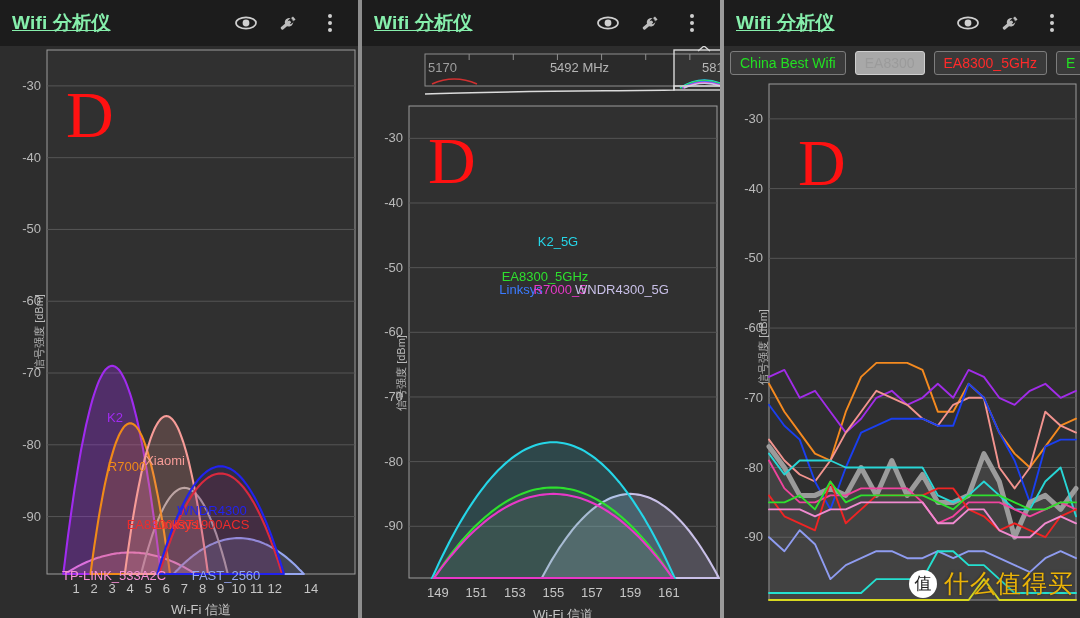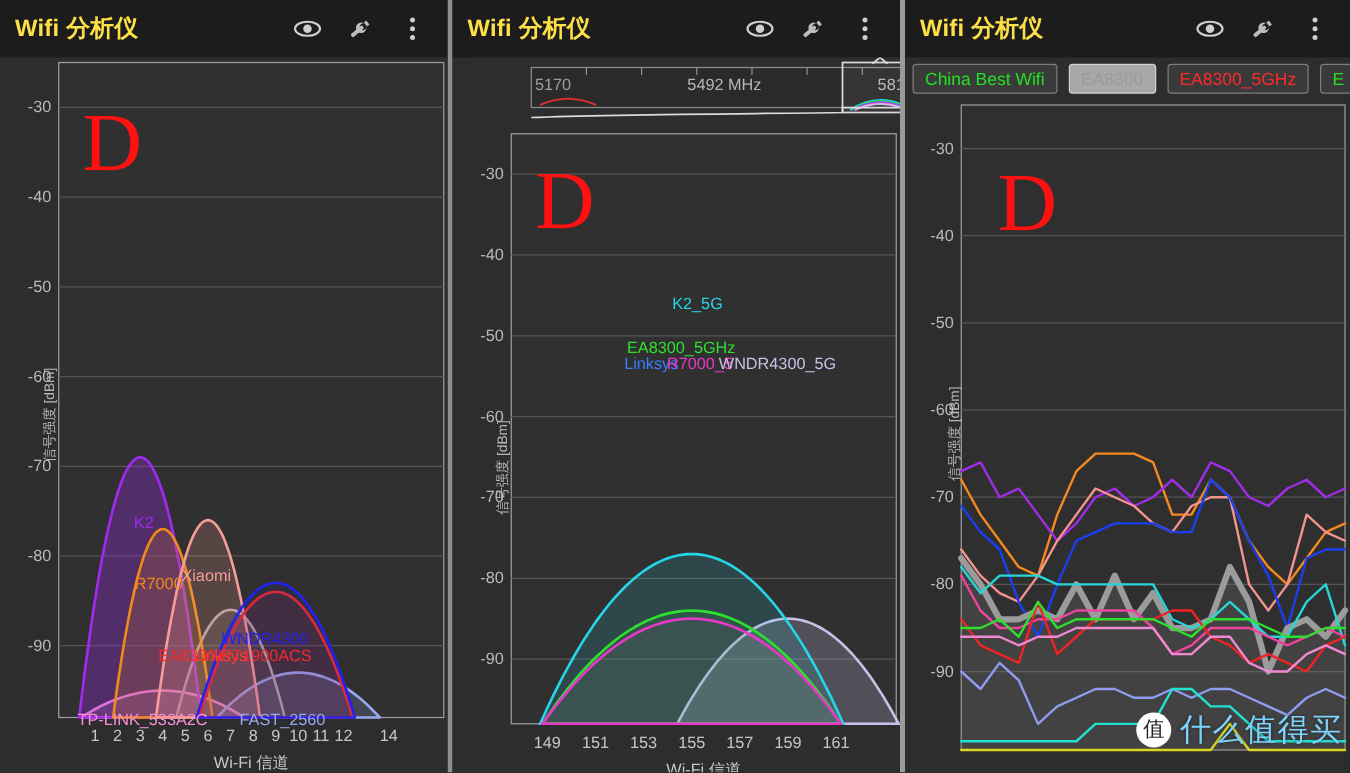--- a/index.html
+++ b/index.html
@@ -9,21 +9,21 @@
   .panel { position:relative; height:618px; background:#2d2d2d; overflow:hidden; }
   .panel.p1 { width:358px; }
   .sep { width:4px; height:618px; background:#8e8e8e; }
   .panel.p2 { width:358px; }
   .sep2 { width:4px; height:618px; background:#9a9a9a; }
   .panel.p3 { width:356px; }
 
   
   .appbar { position:relative; height:46px; background:#1c1c1c; display:flex;
             align-items:center; padding:0 12px; }
-  .appbar .title { color:#fde047; font-size:19px; font-weight:bold; letter-spacing:.2px; }
+  .appbar .title { color:#86efac; font-size:19px; font-weight:bold; letter-spacing:.2px;text-decoration:underline; }
   .appbar .spacer { flex:1; }
   .icons { display:flex; align-items:center; gap:18px; padding-right:4px; }
   .icn { width:24px; height:24px; display:flex; align-items:center; justify-content:center; }
   .icn svg { display:block; }
   .dots { display:flex; flex-direction:column; gap:3px; align-items:center; width:18px; }
   .dots i { width:4px; height:4px; border-radius:50%; background:#cfcfcf; display:block; }
 
   
   .chartwrap { position:relative; width:100%; }
   .chartwrap svg { display:block; }
@@ -40,21 +40,21 @@
 
   
   .nav-holder { position:relative;padding-left:16px; }
 
   
   .wm { position:absolute; right:6px; bottom:14px; display:flex; align-items:center;
         gap:7px; pointer-events:none; }
   .wm .circle { width:28px; height:28px; border-radius:50%; background:#fff;
         color:#222; font-size:17px; display:flex; align-items:center; justify-content:center;
         font-family:"DejaVu Sans", sans-serif; }
-  .wm .txt { color:#7dd3fc; font-size:25px; letter-spacing:1px;
+  .wm .txt { color:#eab308; font-size:25px; letter-spacing:1px;
         font-family:"DejaVu Sans", sans-serif; text-shadow:0 0 3px rgba(0,0,0,.5); }
 
   .bigD { position:absolute; color:#ff1111; font-size:66px; line-height:1;
           font-family:"Liberation Serif", serif; pointer-events:none; }
 </style>
 </head>
 <body>
 
 <div class="screen">
 

